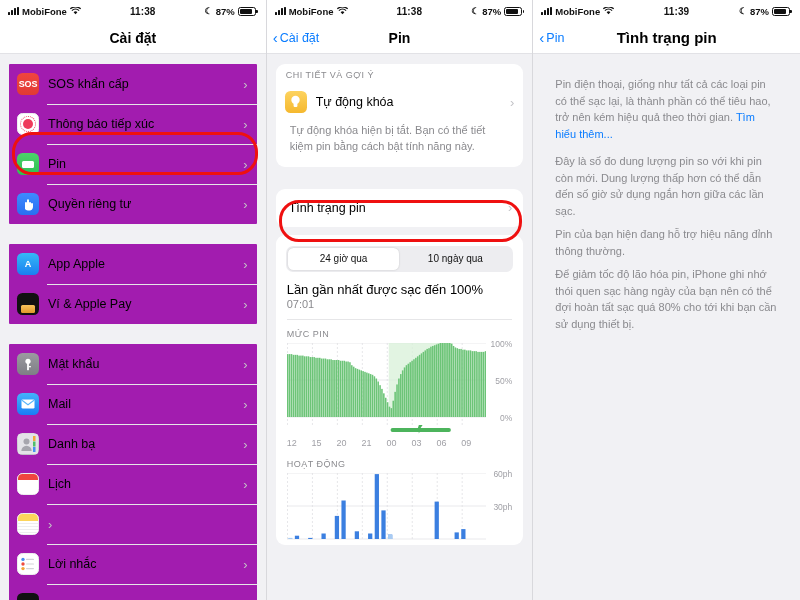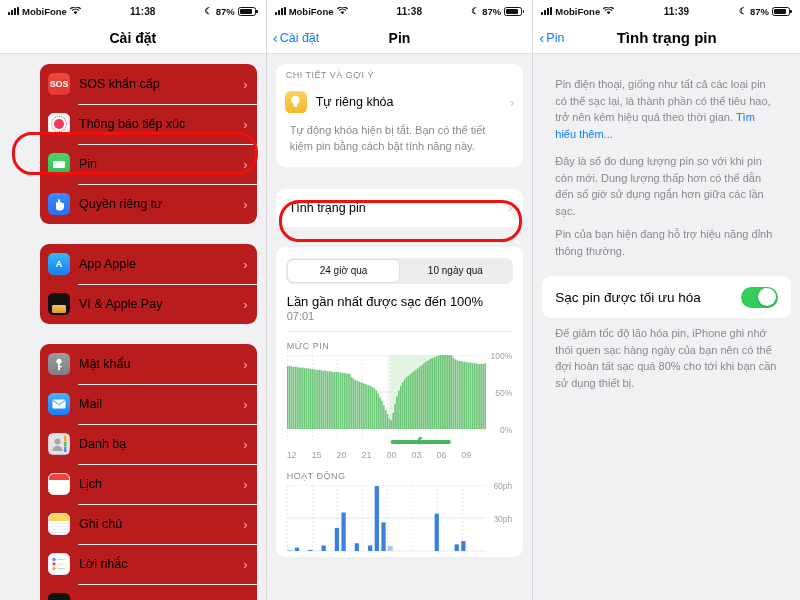--- a/index.html
+++ b/index.html
@@ -62,21 +62,21 @@
     position: absolute; left: 0; right: 0; text-align: center;
     font-size: 14px; font-weight: bold; color: #000;
   }
   .nav-title.big { font-size: 15px; }
 
   
   .content { height: 546px; overflow: hidden; padding: 0 9px; }
 
   
   .group {
-    background: #b91c1c; border-radius: 9px; margin-top: 10px; overflow: hidden; margin-left: 31px;
+    background: #a21caf; border-radius: 1px; margin-top: 10px; overflow: hidden;
   }
   .row {
     display: flex; align-items: center; height: 40px;
     padding: 0 9px 0 8px; position: relative;
   }
   .row + .row::before {
     content:""; position: absolute; left: 38px; right: 0; top: 0;
     height: 1px; background: #e6e6e8;
   }
   .row .ico {
@@ -314,21 +314,20 @@
               <span class="bot"></span>
           </span>
           <span class="lbl">Lịch</span>
           <span class="chevron">›</span>
         </div>
         <div class="row">
           <span class="ico ic-notes">
             <span class="top"></span>
               <span class="bot"></span>
           </span>
-          <span class="lbl">Ghi chú</span>
           <span class="chevron">›</span>
         </div>
         <div class="row">
           <span class="ico ic-reminders">
             <svg width="16" height="14" viewBox="0 0 16 14">
               <circle cx="3" cy="2.4" r="1.7" fill="#4a8ef0"></circle>
                 <rect x="6" y="1.8" width="8" height="1.2" rx=".6" fill="#d3d3d8"></rect>
               <circle cx="3" cy="7" r="1.7" fill="#ef4b3f"></circle>
                 <rect x="6" y="6.4" width="8" height="1.2" rx=".6" fill="#d3d3d8"></rect>
               <circle cx="3" cy="11.6" r="1.7" fill="#f4a63a"></circle>
@@ -384,34 +383,34 @@
     <div class="content">
       <div class="card">
         <div class="sect-head">CHI TIẾT VÀ GỢI Ý</div>
         <div class="card-row">
           <span class="ico ic-bulb">
             <svg width="11" height="14" viewBox="0 0 11 14">
                 <circle cx="5.5" cy="5" r="4.2" fill="#fff"></circle>
                 <rect x="3.6" y="8.4" width="3.8" height="3.6" rx="1.1" fill="#fff"></rect>
               </svg>
           </span>
-          <span class="lbl">Tự riêng khóa</span>
+          <span class="lbl">Tự động khóa</span>
           <span class="chevron">›</span>
         </div>
         <div class="card-note">Tự động khóa hiện bị tắt. Bạn có thể tiết kiệm pin bằng cách bật tính năng này.</div>
       </div>
 
       <div class="card" style="margin-top:22px">
         <div class="plain-row">
           <span class="lbl">Tình trạng pin</span>
           <span class="chevron">›</span>
         </div>
       </div>
 
-      <div class="card" style="margin-top:20px">
+      <div class="card" style="margin-top:8px">
         <div class="seg">
           <div class="on">24 giờ qua</div>
           <div>10 ngày qua</div>
         </div>
         <div class="charge-title">Lần gần nhất được sạc đến 100%</div>
         <div class="charge-time">07:01</div>
         <div class="hr"></div>
         <div class="chart-head">MỨC PIN</div>
         <div class="chart-wrap">
           <div class="chart-area" style="position:relative;height:92px;padding-right:26px">
@@ -633,22 +632,16 @@
     <div class="content">
       <div class="intro-note">
         <span>Pin điện thoại, giống như tất cả các loại pin có thể sạc lại, là thành phần có thể tiêu hao, trở nên kém hiệu quả theo thời gian.</span>
         <a href="#">Tìm hiểu thêm...</a>
       </div>
 
       <div class="note2">Đây là số đo dung lượng pin so với khi pin còn mới. Dung lượng thấp hơn có thể dẫn đến số giờ sử dụng ngắn hơn giữa các lần sạc.</div>
 
       <div class="note2">Pin của bạn hiện đang hỗ trợ hiệu năng đỉnh thông thường.</div>
 
-      <div class="card" style="margin-top:17px">
-        <div class="big-row">
-          <span class="lbl">Sạc pin được tối ưu hóa</span>
-          <span class="toggle"></span>
-        </div>
-      </div>
       <div class="note2">Để giảm tốc độ lão hóa pin, iPhone ghi nhớ thói quen sạc hàng ngày của bạn nên có thể đợi hoàn tất sạc quá 80% cho tới khi bạn cần sử dụng thiết bị.</div>
     </div>
   </div>
 </div>
 
 </body></html>

